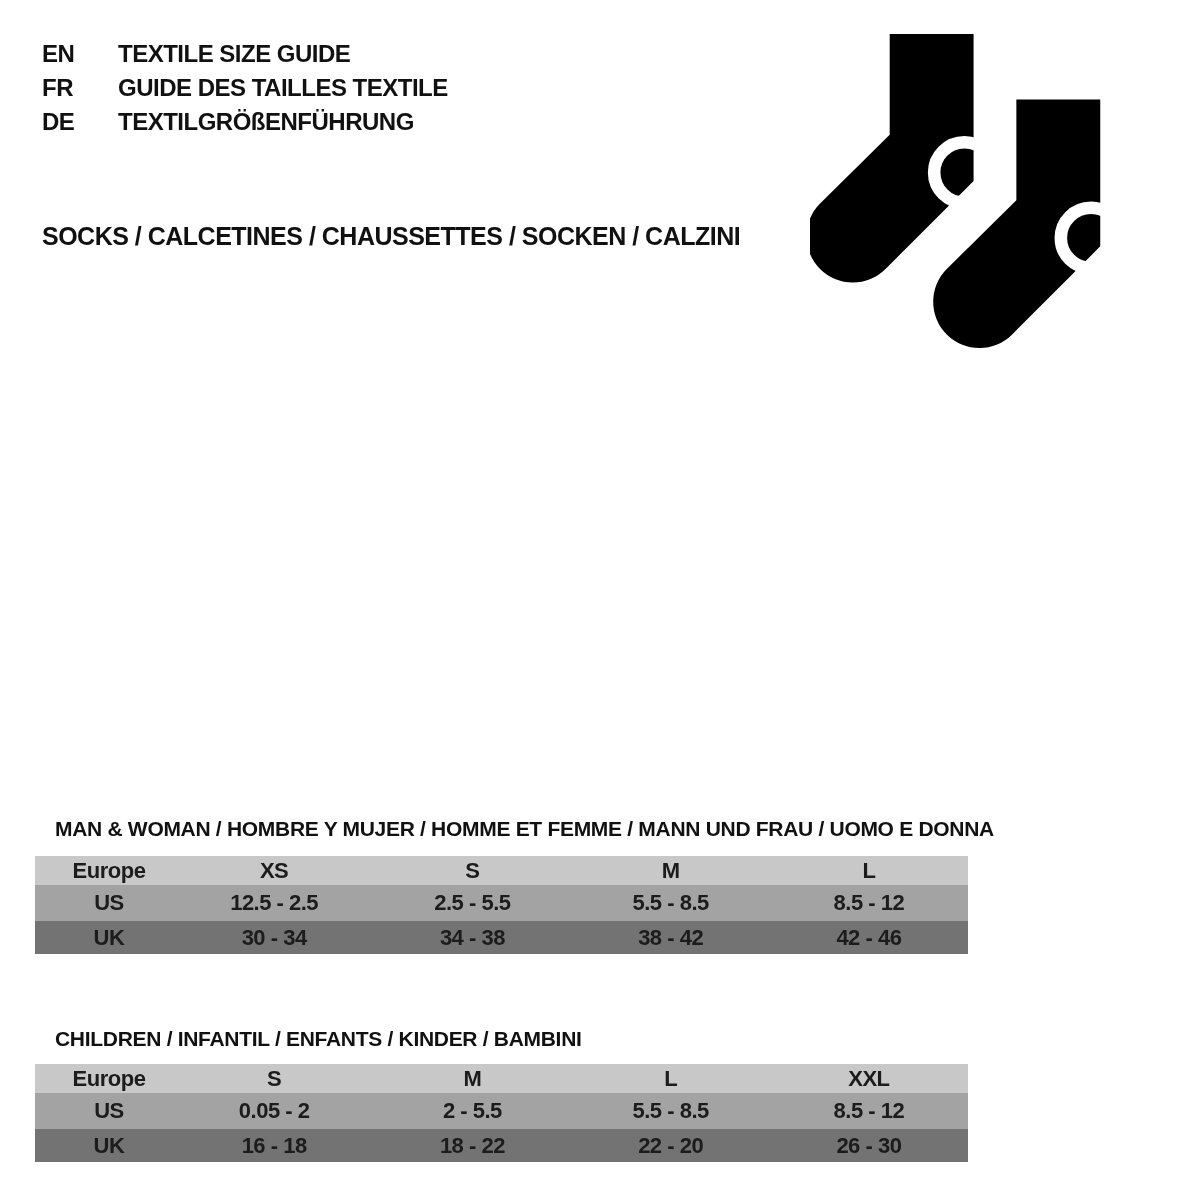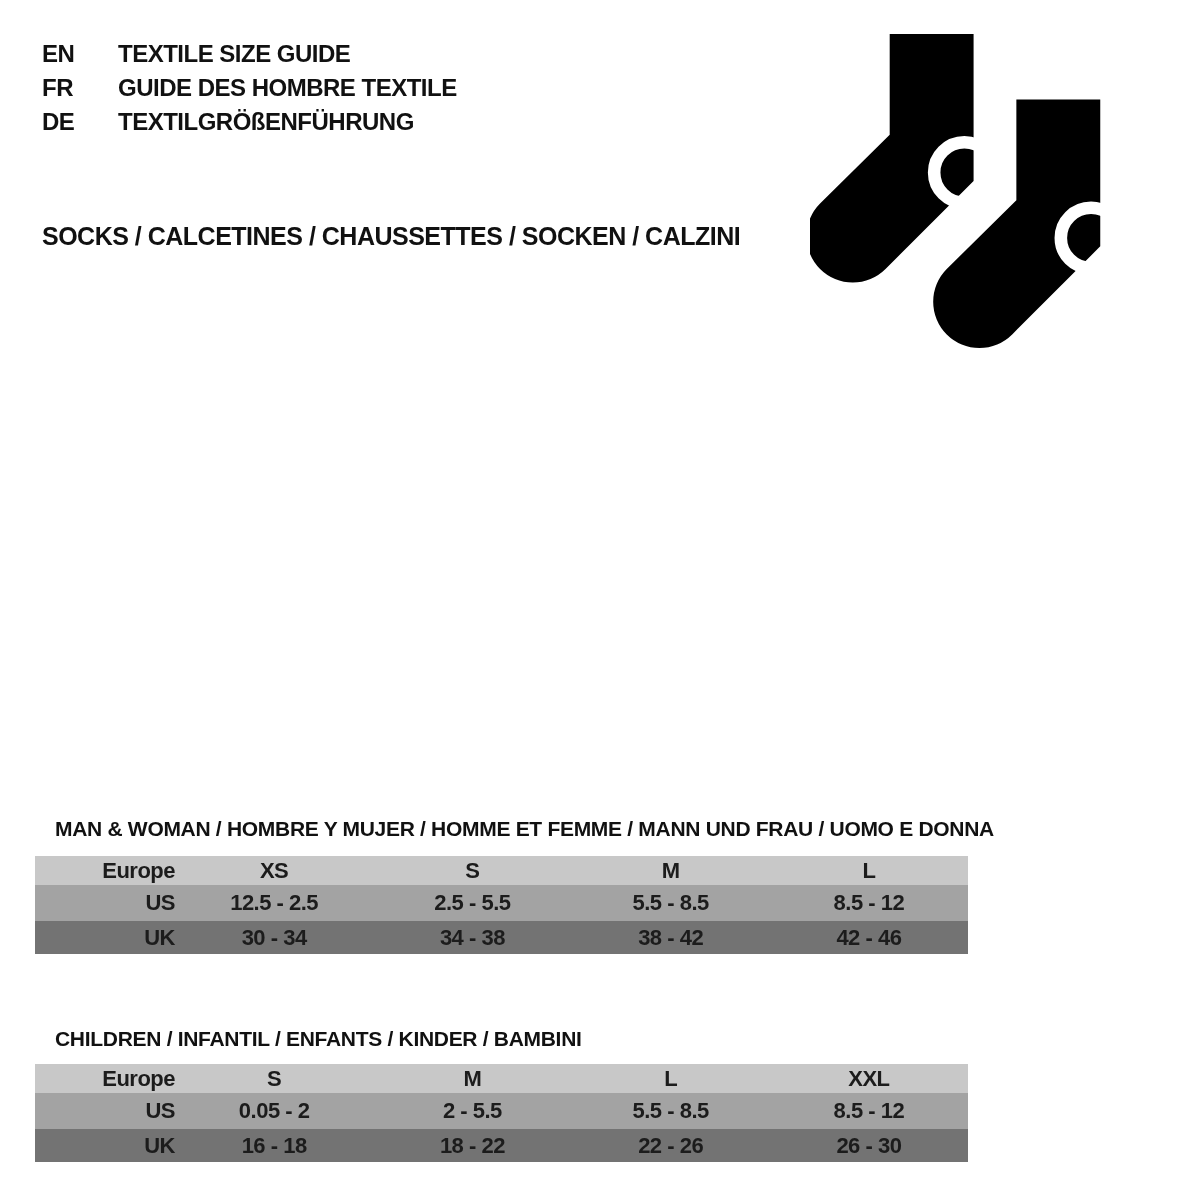--- a/index.html
+++ b/index.html
@@ -53,33 +53,33 @@
     padding: 0; margin: 0;
     text-align: center;
     vertical-align: middle;
     font-weight: 700;
     color: #1c1c1c;
   }
   .size-table thead th { height: 29px; background: #c8c8c8; }
   .size-table .row-us td { height: 36px; background: #a3a3a3; }
   .size-table .row-uk td { height: 33px; background: #737373; }
   .size-table th:first-child,
-  .size-table td:first-child { text-align: right; padding-left: 8px; }
+  .size-table td:first-child { text-align: center; padding-left: 8px; }
 </style>
 </head>
 <body>
 
 <div class="lang-list">
   <div class="lang-row">
     <span class="lang-code">EN</span>
     <span class="lang-label">TEXTILE SIZE GUIDE</span>
   </div>
   <div class="lang-row">
     <span class="lang-code">FR</span>
-    <span class="lang-label">GUIDE DES HOMBRE TEXTILE</span>
+    <span class="lang-label">GUIDE DES TAILLES TEXTILE</span>
   </div>
   <div class="lang-row">
     <span class="lang-code">DE</span>
     <span class="lang-label">TEXTILGRÖßENFÜHRUNG</span>
   </div>
 </div>
 
 <div class="product-line">SOCKS / CALCETINES / CHAUSSETTES / SOCKEN / CALZINI</div>
 
 <svg class="socks-art" viewBox="0 0 360 380" xmlns="http://www.w3.org/2000/svg" aria-hidden="true">
@@ -154,17 +154,17 @@
       <td>US</td>
       <td>0.05 - 2</td>
       <td>2 - 5.5</td>
       <td>5.5 - 8.5</td>
       <td>8.5 - 12</td>
     </tr>
     <tr class="row-uk">
       <td>UK</td>
       <td>16 - 18</td>
       <td>18 - 22</td>
-      <td>22 - 26</td>
+      <td>22 - 20</td>
       <td>26 - 30</td>
     </tr>
   </tbody>
 </table>
 
 </body></html>

